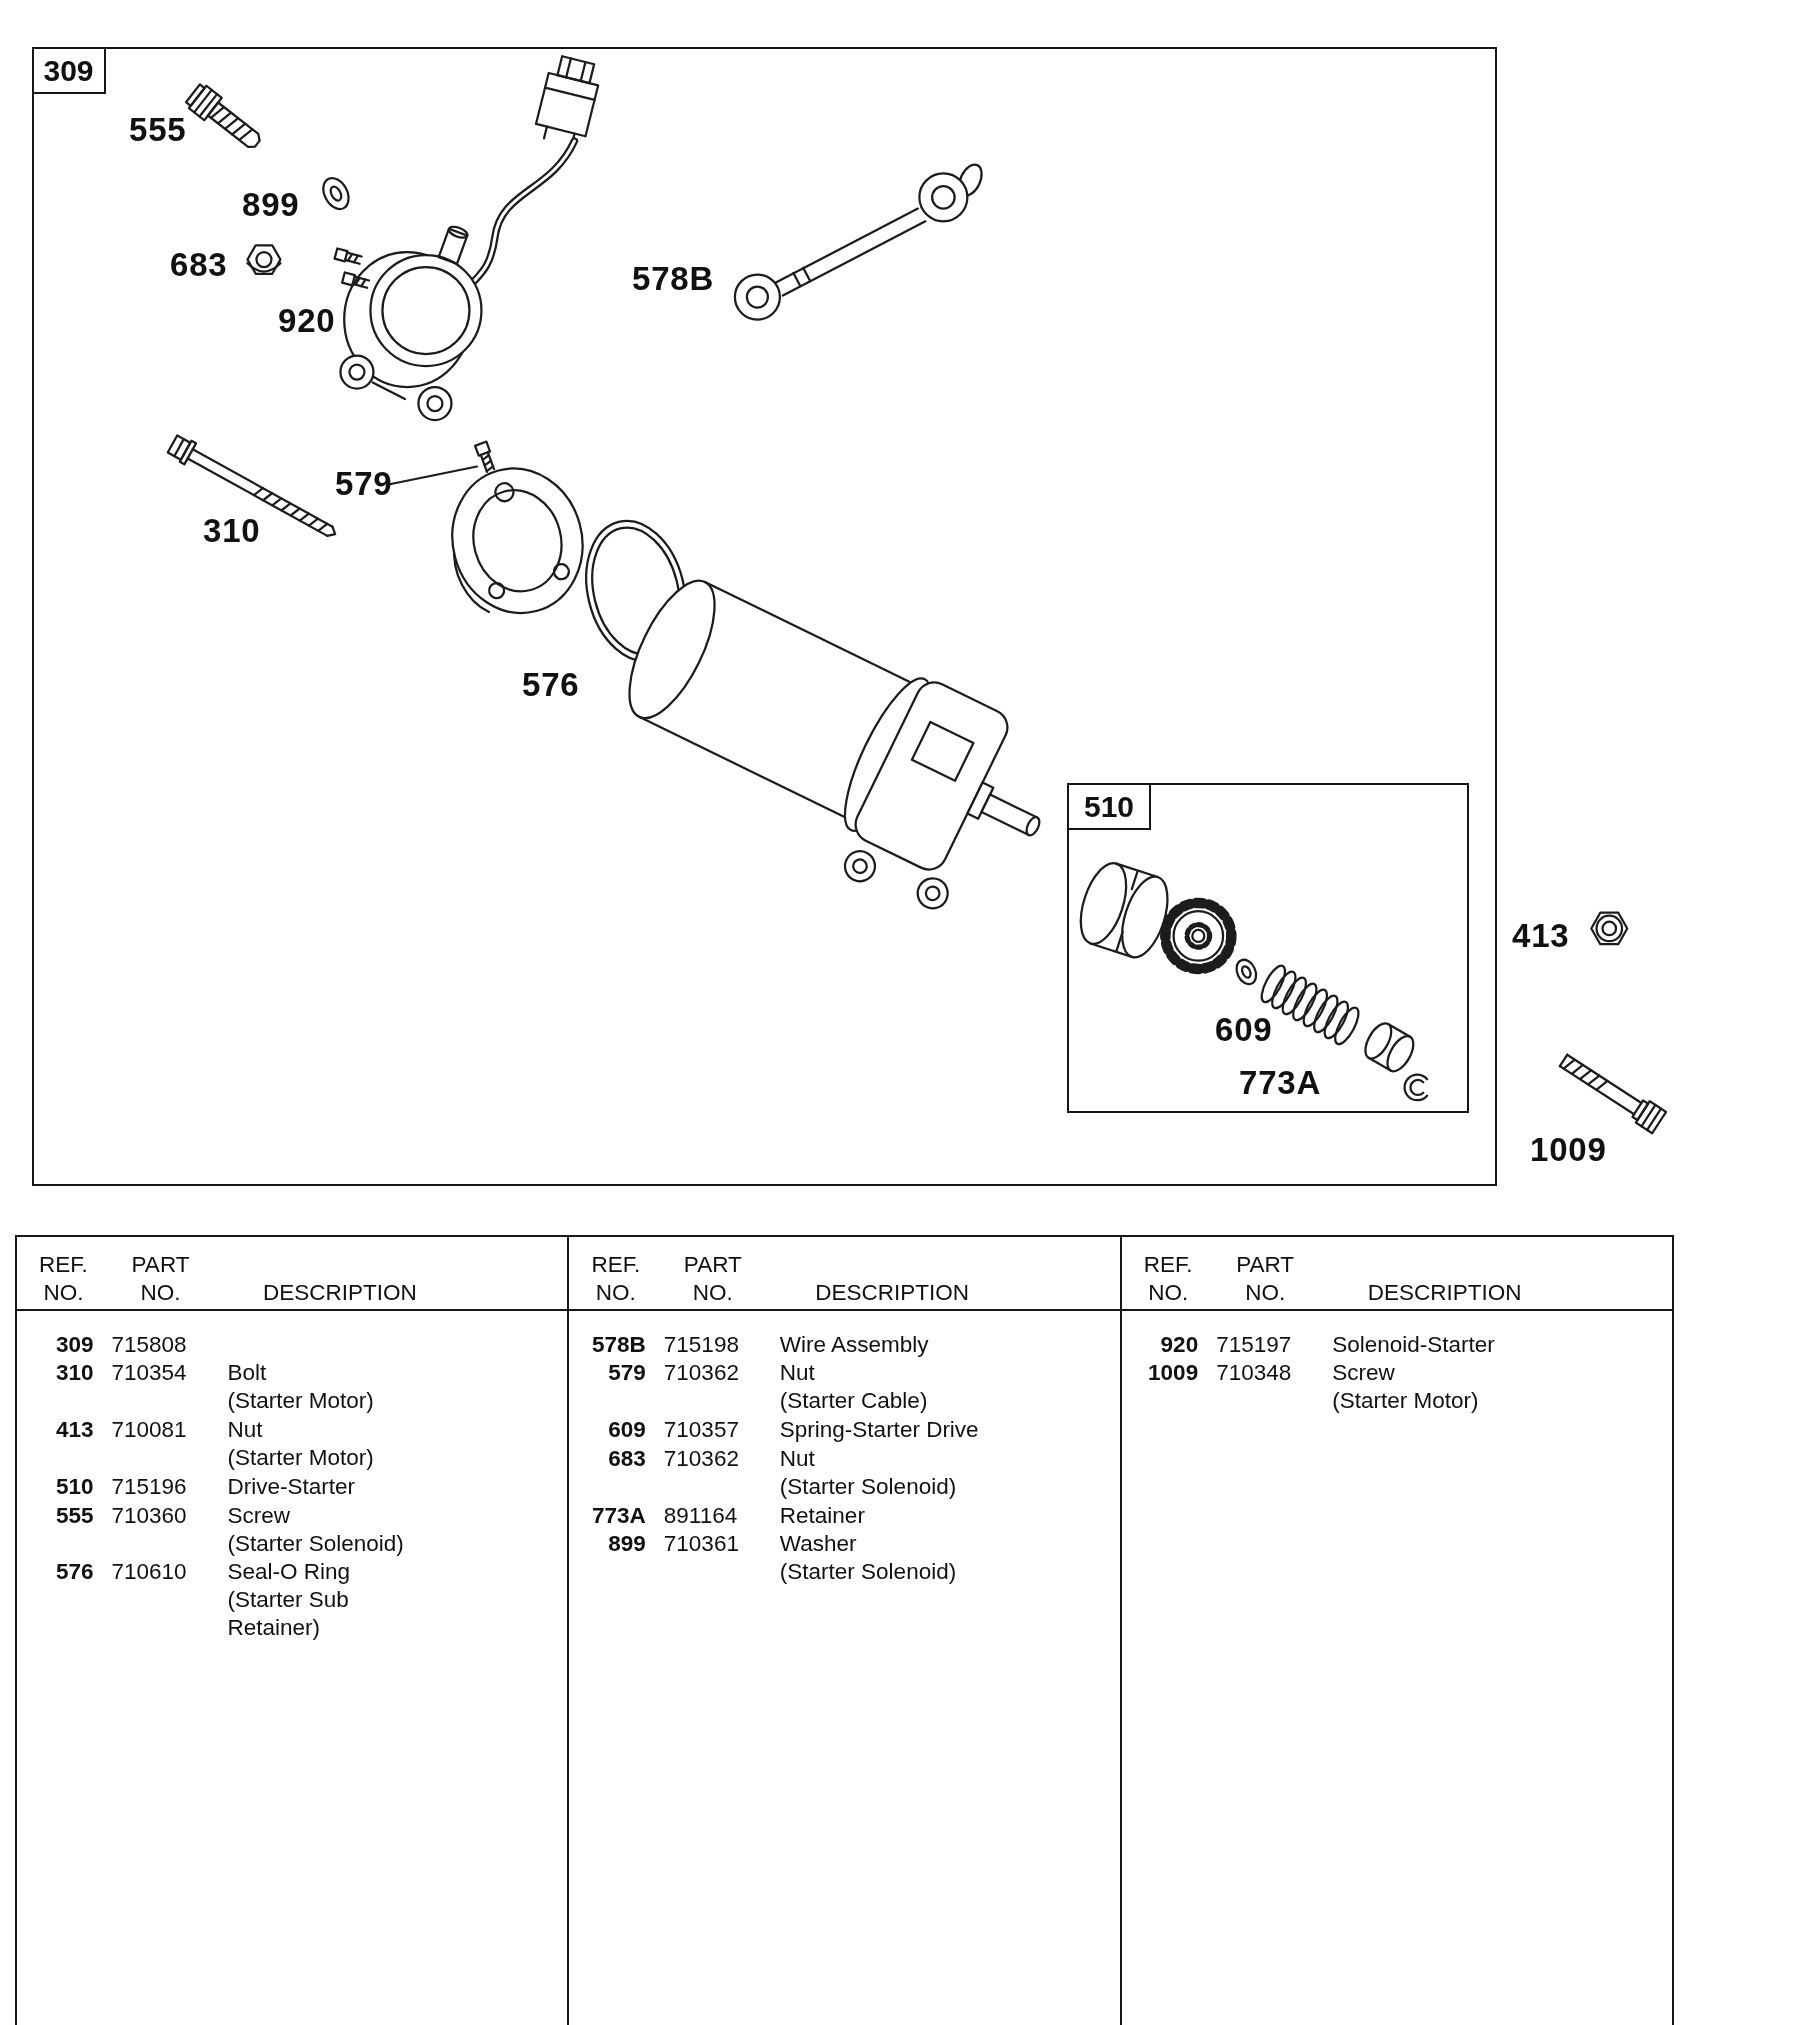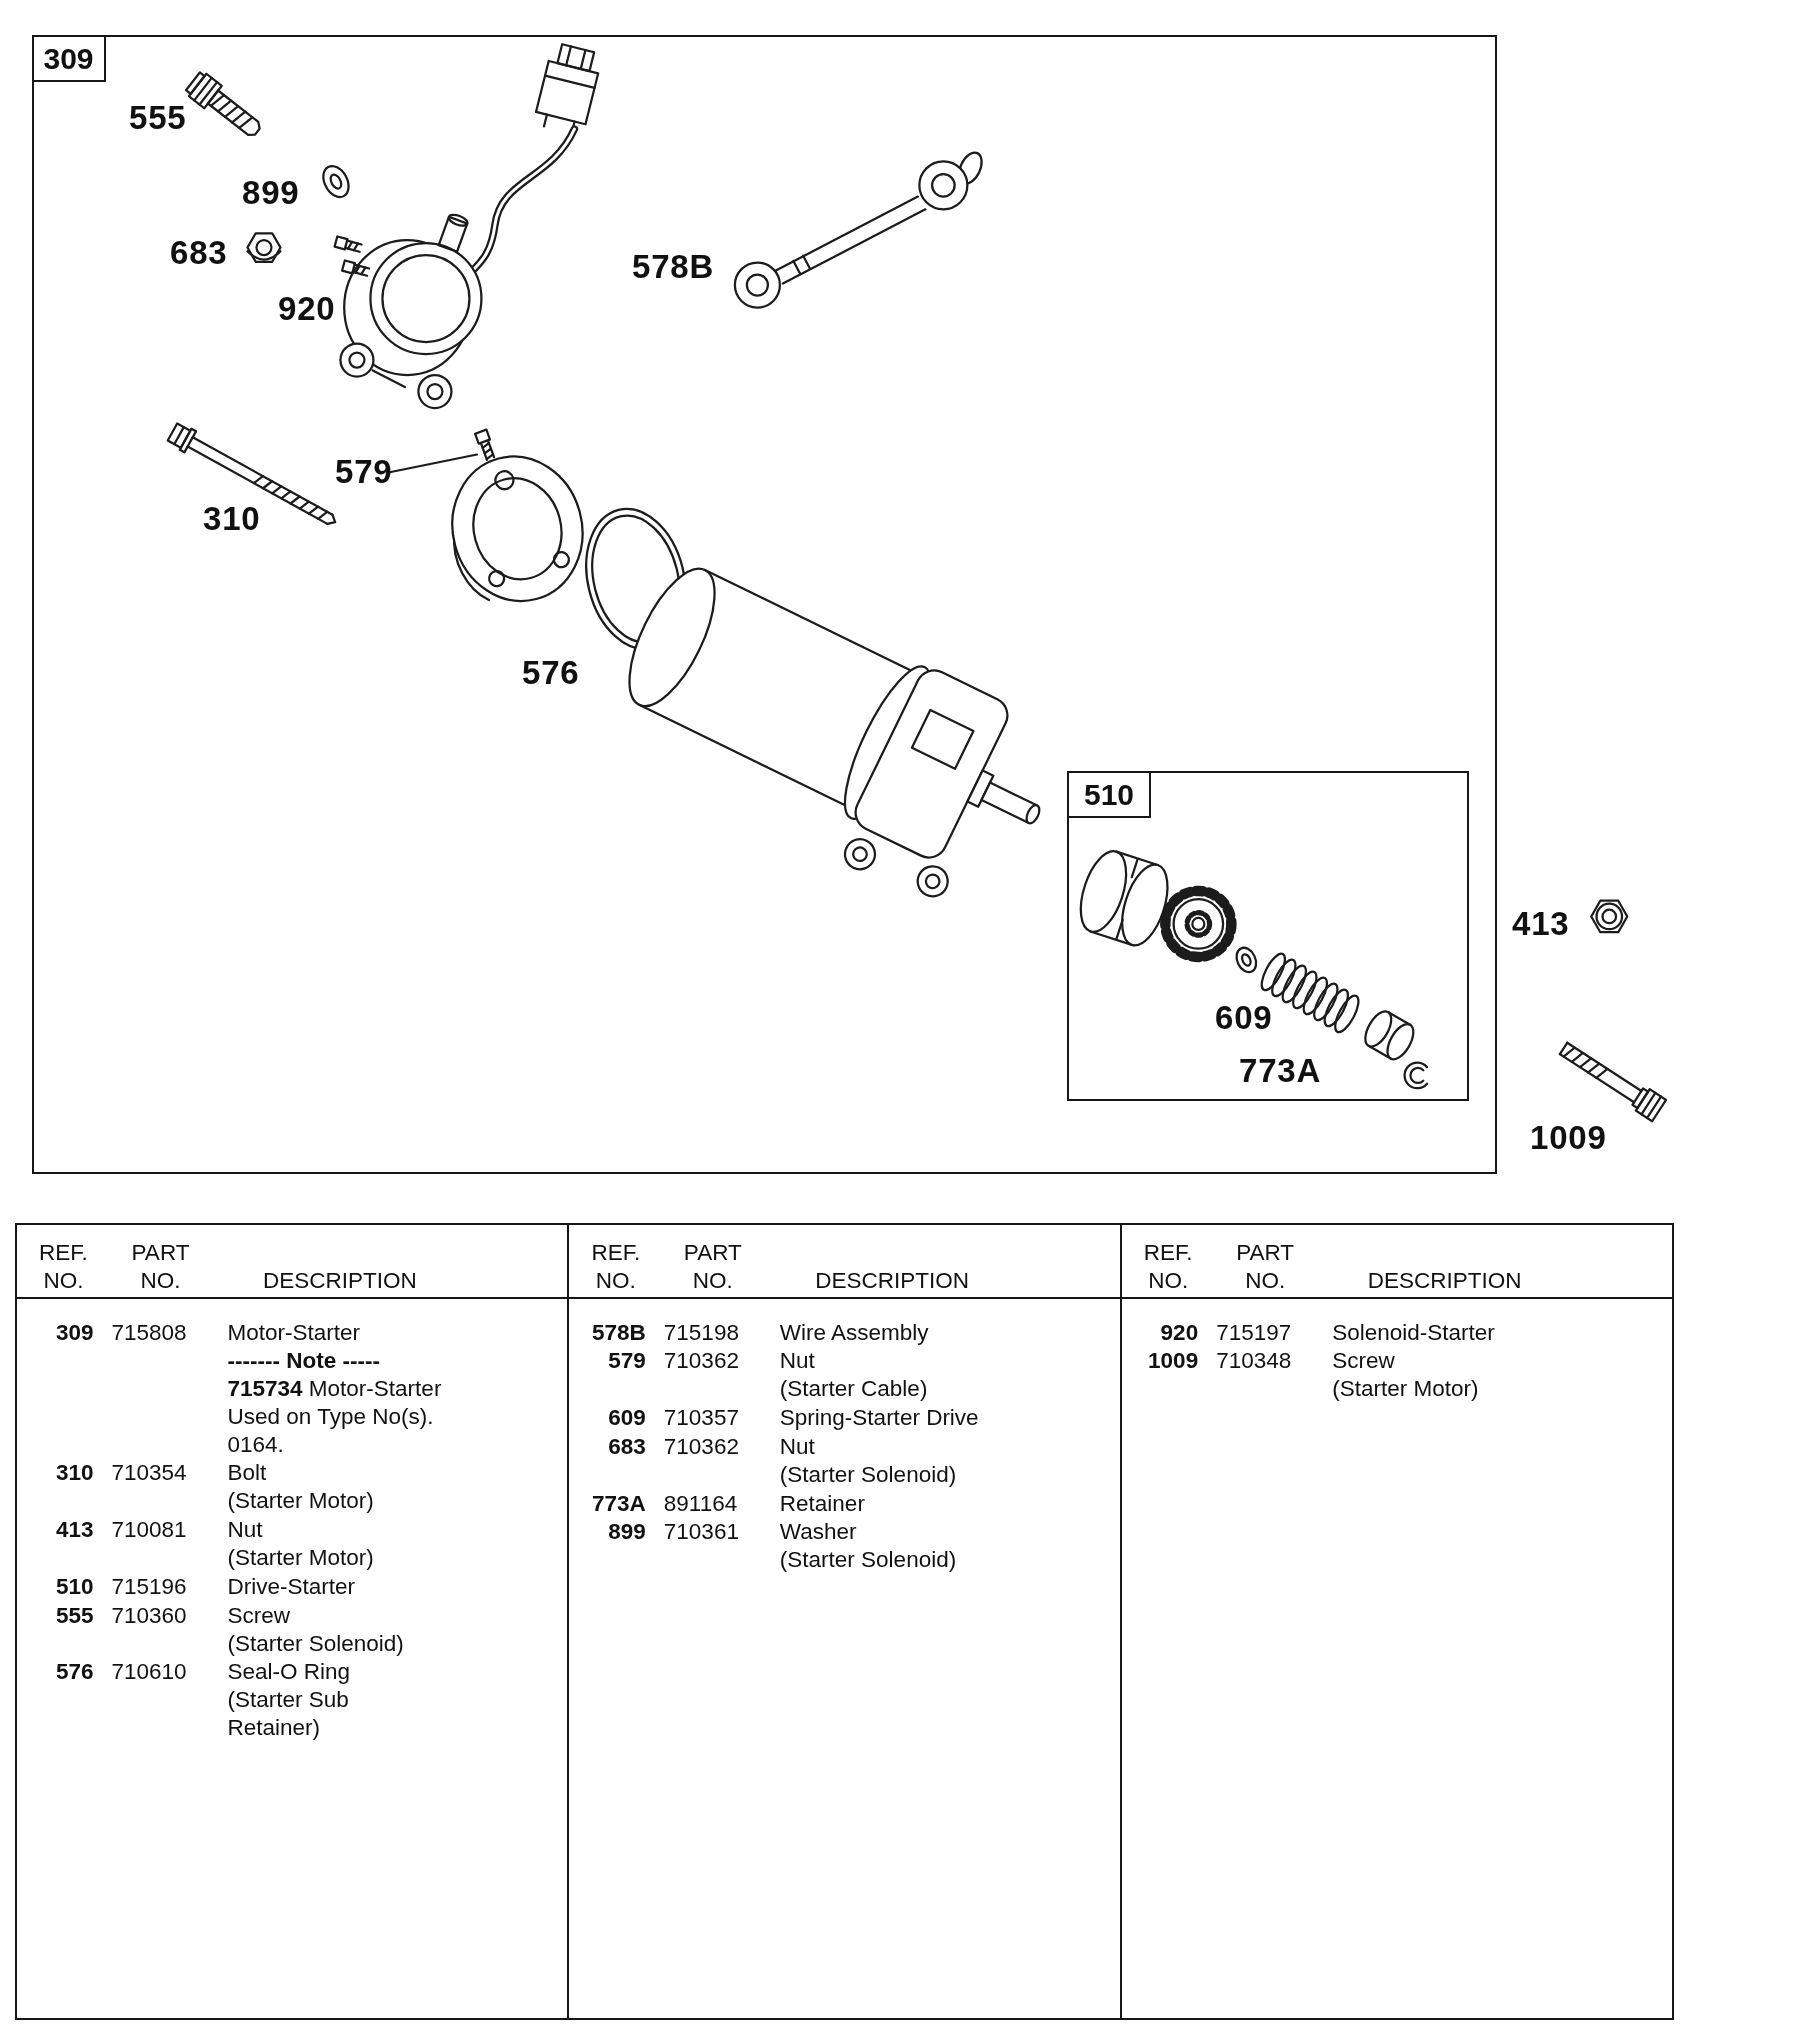--- a/index.html
+++ b/index.html
@@ -3,21 +3,21 @@
 <meta charset="utf-8">
 <style>
   * { margin:0; padding:0; box-sizing:border-box; }
   html, body {
     width:1811px; height:2025px;
     background:#ffffff;
     font-family:"Liberation Sans", sans-serif;
     color:#111;
     overflow:hidden;
   }
-  .page { position:absolute; left:0; top:0; width:1811px; height:2002px; }
+  .page { position:absolute; left:0; top:12px; width:1811px; height:2002px; }
 
   
   .frame {
     position:absolute; left:31.5px; top:35px; width:1465px; height:1139px;
     border:2.3px solid #161616; background:transparent;
   }
   .inset {
     position:absolute; left:1067px; top:771px; width:402px; height:330px;
     border:2.3px solid #161616;
   }
@@ -297,27 +297,20 @@
         <div class="hgrp">
           <div>PART</div>
           <div>NO.</div>
         </div>
         <div class="hdesc">DESCRIPTION</div>
       </div>
       <div class="tbody">
           <div class="trow">
             <div class="tref">309</div>
             <div class="tpart">715808</div>
-            <div class="tdesc">
-              <div>Motor-Starter</div>
-              <div class="bold">------- Note -----</div>
-              <div><span class="bold">715734 </span>Motor-Starter</div>
-              <div>Used on Type No(s).</div>
-              <div>0164.</div>
-            </div>
           </div>
           <div class="trow">
             <div class="tref">310</div>
             <div class="tpart">710354</div>
             <div class="tdesc">
               <div>Bolt</div>
               <div>(Starter Motor)</div>
             </div>
           </div>
           <div class="trow">

